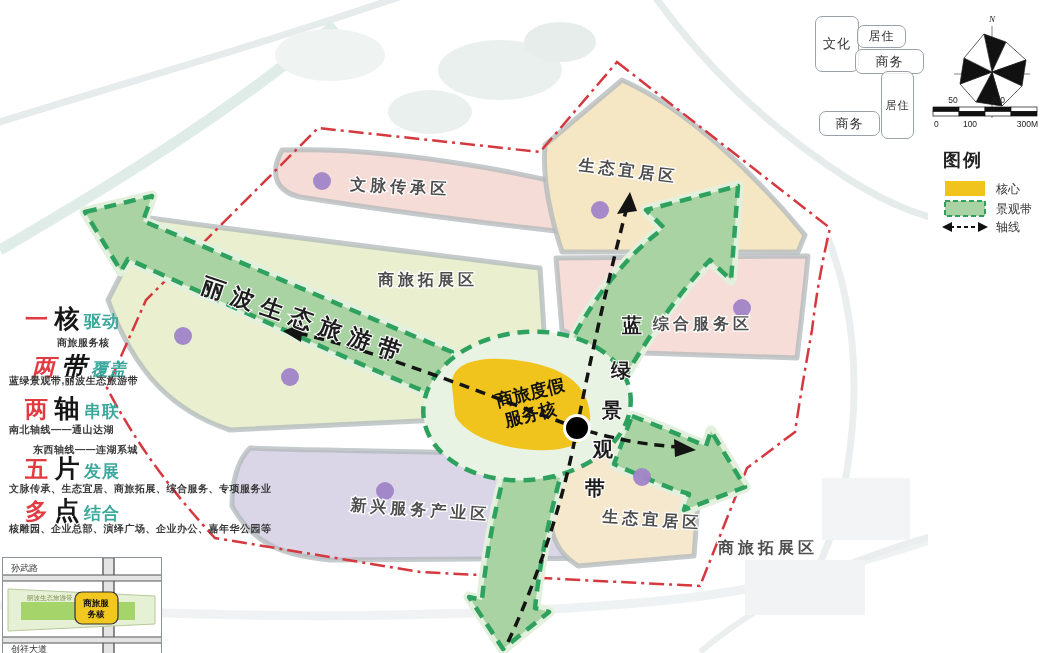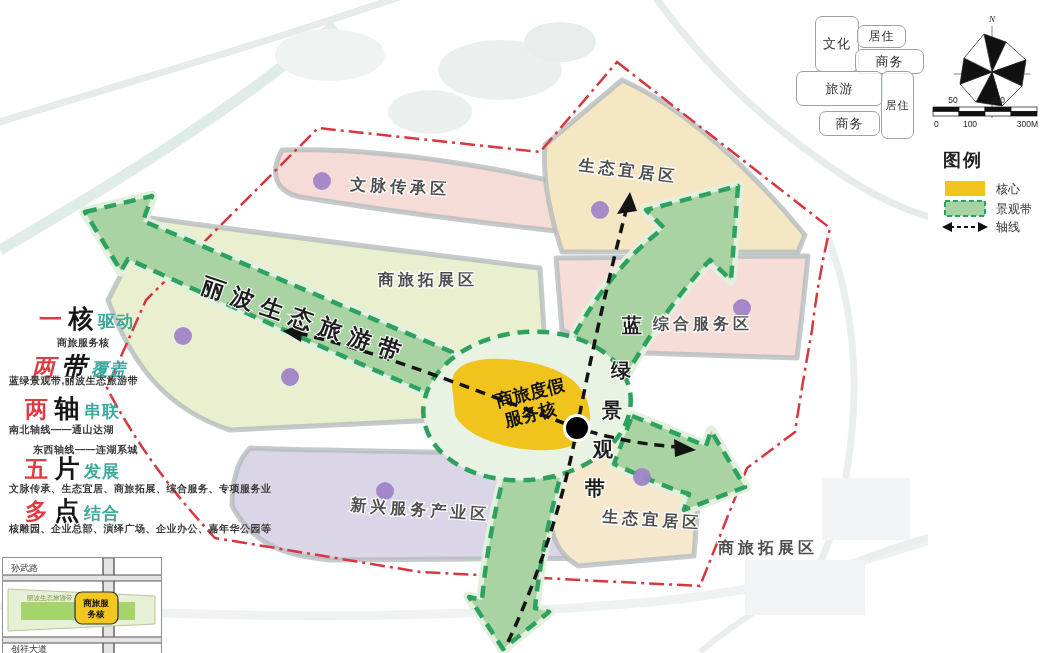--- a/index.html
+++ b/index.html
@@ -117,32 +117,29 @@
 
   <div class="tagbox" style="left:815px;top:16px;width:42px;height:54px;">
       <span>文化</span>
     </div>
   <div class="tagbox" style="left:857px;top:25px;width:47px;height:21px;font-size:12px;">
       <span>居住</span>
     </div>
   <div class="tagbox" style="left:855px;top:49px;width:67px;height:23px;">
       <span>商务</span>
     </div>
-  <div class="tagbox" style="left:796px;top:71px;width:85px;height:33px;">
-      <span>旅游</span>
-    </div>
   <div class="tagbox" style="left:881px;top:71px;width:31px;height:66px;font-size:11px;">
       <span>居住</span>
     </div>
   <div class="tagbox" style="left:819px;top:111px;width:59px;height:23px;">
       <span>商务</span>
     </div>
 
   <div>
-    <div class="sb-line" style="left:25px;top:302px;margin-left:14px;">
+    <div class="sb-line" style="left:25px;top:302px;">
       <span class="sb-num">一</span>
       <span class="sb-unit">核</span>
       <span class="sb-verb">驱动</span>
     </div>
     <div class="sb-desc" style="left:9px;top:336px;padding-left:48px;">商旅服务核</div>
 
     <div class="sb-line" style="left:32px;top:350px;font-style:italic;">
       <span class="sb-num">两</span>
       <span class="sb-unit">带</span>
       <span class="sb-verb">覆盖</span>

